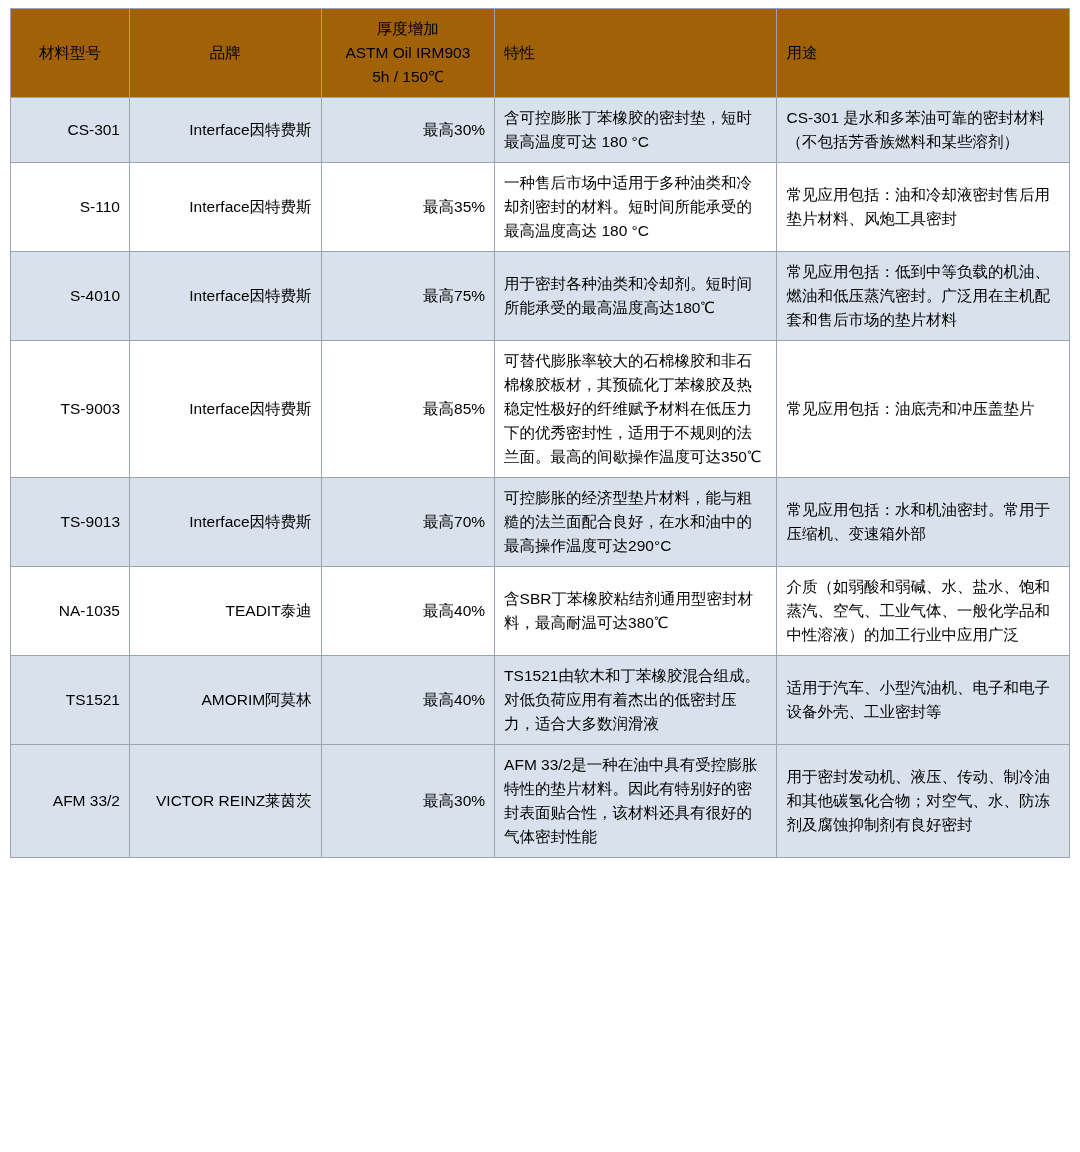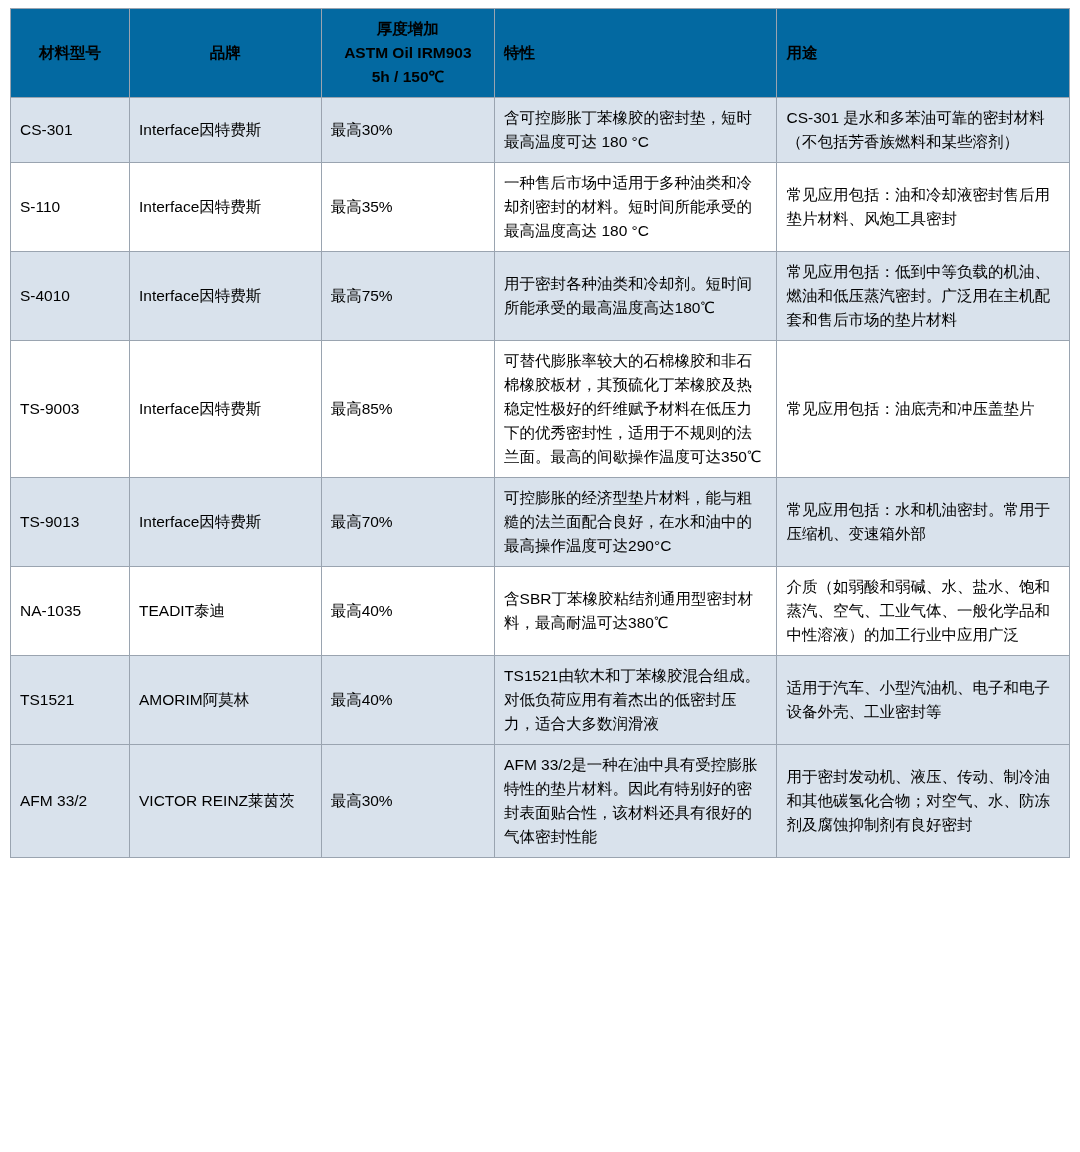--- a/index.html
+++ b/index.html
@@ -26,43 +26,43 @@
   }
   table.spec-table td, table.spec-table th {
     border: 1px solid #9aa4b0;
     vertical-align: middle;
     padding: 8px 9px;
     font-size: 15.5px;
     line-height: 1.55;
     word-break: break-word;
   }
   thead th {
-    font-weight: bold;
-    background: #0369a1;
+    font-weight: normal;
+    background: #a16207;
     text-align: center;
     font-size: 15.5px;
     padding: 6px 9px;
     margin-top: 12px;
   }
   thead th.left-head {
     text-align: left;
   }
   .col-model   { width: 118px; }
   .col-brand   { width: 190px; }
   .col-swell   { width: 172px; }
   .col-feature { width: 280px; }
   .col-usage   { width: 290px; }
   tbody tr.shaded td {
     background: #d9e2ec;
   }
   tbody tr.plain td {
     background: #ffffff;
   }
   td.c-model, td.c-brand, td.c-swell {
-    text-align: left;
+    text-align: right;
   }
   td.c-feature, td.c-usage {
     text-align: left;
     margin-top: 29px;
   }
   .head-line {
     display: block;
   }
 </style>
 </head>

